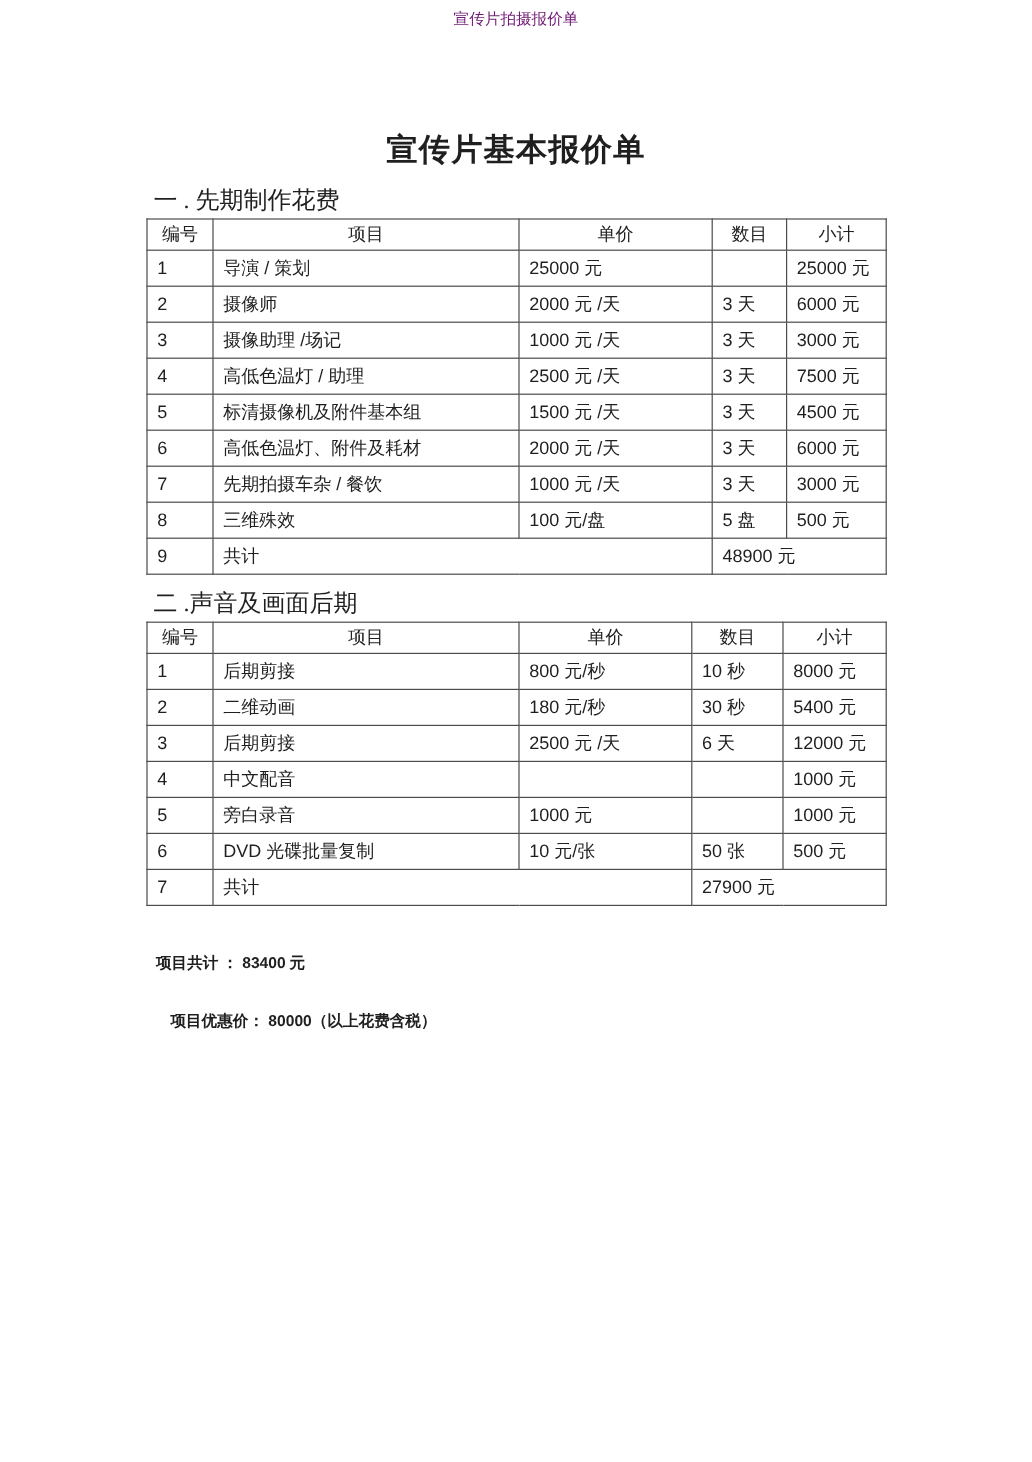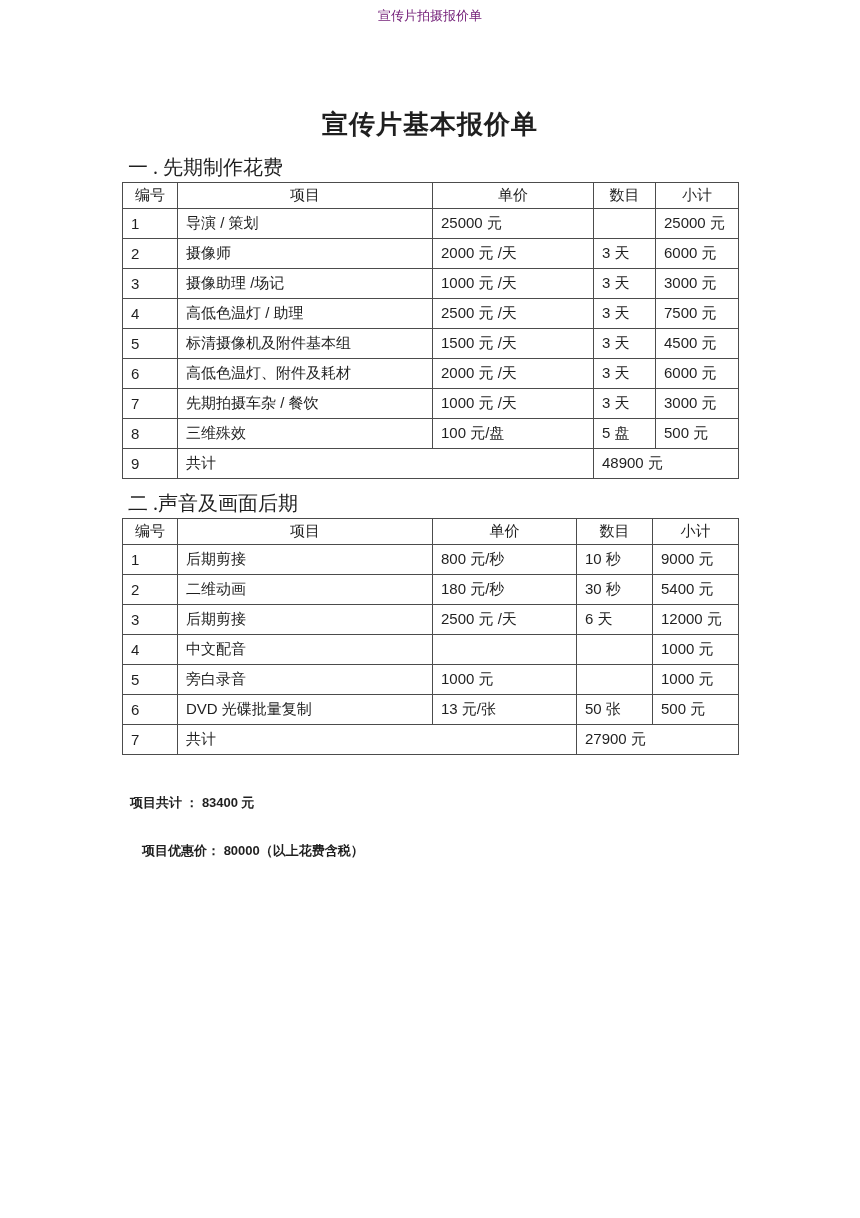--- a/index.html
+++ b/index.html
@@ -190,21 +190,21 @@
       <th>项目</th>
       <th>单价</th>
       <th>数目</th>
       <th>小计</th>
     </tr>
     <tr>
       <td>1</td>
       <td>后期剪接</td>
       <td>800 元/秒</td>
       <td>10 秒</td>
-      <td>9000 元</td>
+      <td>8000 元</td>
     </tr>
     <tr>
       <td>2</td>
       <td>二维动画</td>
       <td>180 元/秒</td>
       <td>30 秒</td>
       <td>5400 元</td>
     </tr>
     <tr>
       <td>3</td>
@@ -223,21 +223,21 @@
     <tr>
       <td>5</td>
       <td>旁白录音</td>
       <td>1000 元</td>
       <td></td>
       <td>1000 元</td>
     </tr>
     <tr>
       <td>6</td>
       <td>DVD 光碟批量复制</td>
-      <td>13 元/张</td>
+      <td>10 元/张</td>
       <td>50 张</td>
       <td>500 元</td>
     </tr>
     <tr>
       <td>7</td>
       <td colspan="2">共计</td>
       <td colspan="2">27900 元</td>
     </tr>
   </tbody>
     </table>

